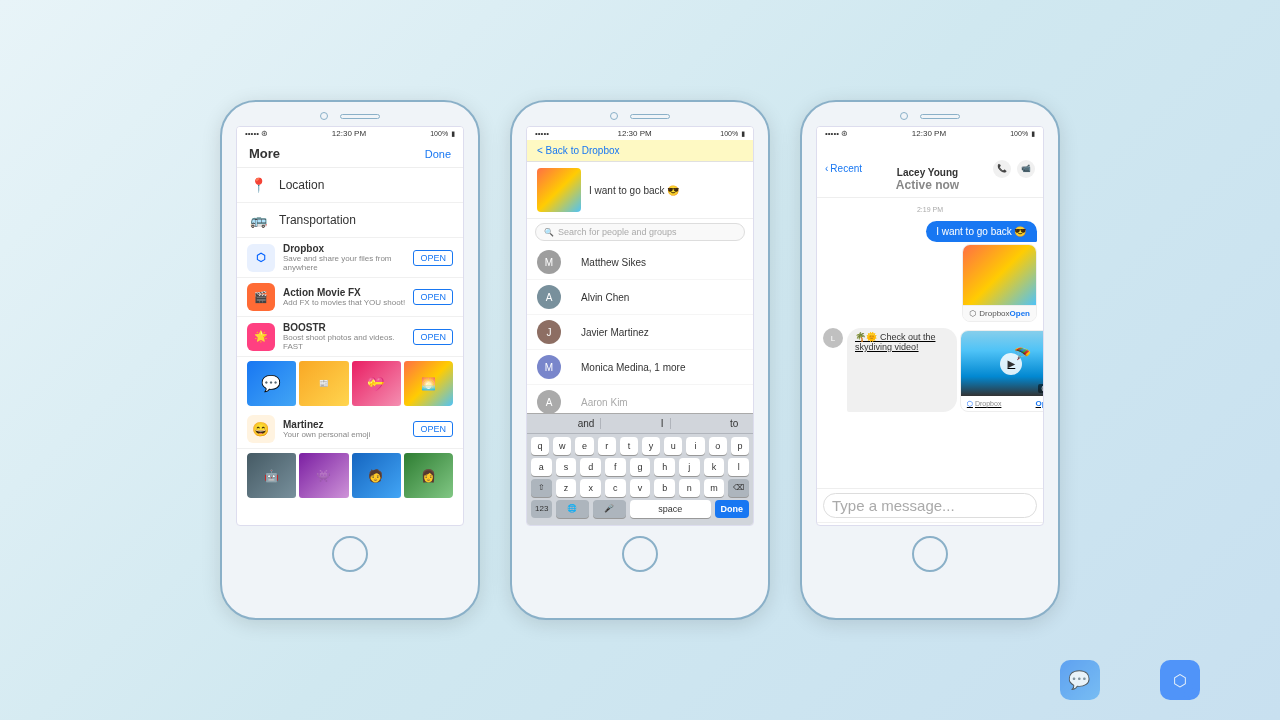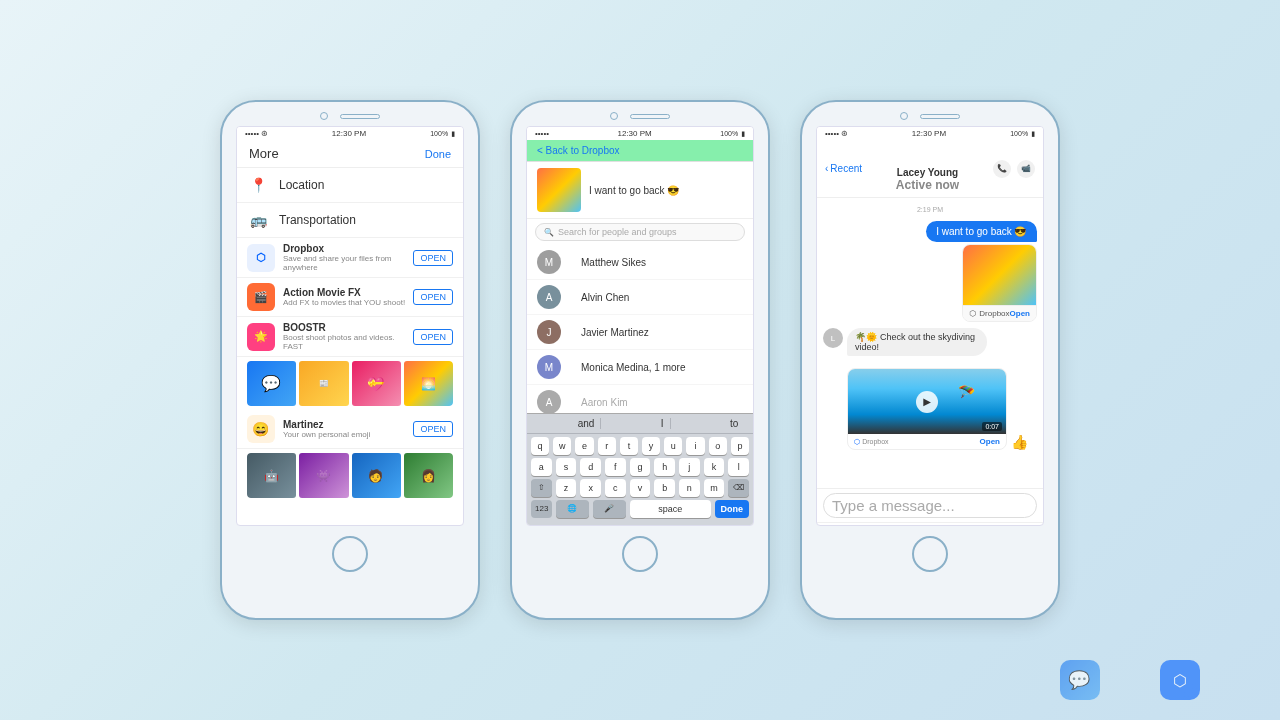--- a/index.html
+++ b/index.html
@@ -98,21 +98,21 @@
     
     .phone1-header {
       display: flex;
       justify-content: space-between;
       align-items: center;
       padding: 6px 12px;
       border-bottom: 1px solid #eee;
     }
     .phone1-header .title {
       font-size: 13px;
-      font-weight: 400;
+      font-weight: 700;
       color: #333;
     }
     .phone1-header .done-btn {
       font-size: 11px;
       color: #1877f2;
       font-weight: 500;
     }
 
     .menu-item {
       display: flex;
@@ -192,21 +192,21 @@
     .strip-purple { background: linear-gradient(135deg, #7b1fa2, #ce93d8); }
     .strip-cartoon { background: linear-gradient(135deg, #1565c0, #42a5f5); }
     .strip-avatar { background: linear-gradient(135deg, #2e7d32, #81c784); }
 
     
     .phone2-header {
       display: flex;
       justify-content: space-between;
       align-items: center;
       padding: 5px 10px;
-      background: #86efac;
+      background: #fef9c3;
       border-bottom: 1px solid #e0e0e0;
     }
     .cancel-btn { font-size: 10px; color: #1877f2; }
     .send-sep-title { font-size: 12px; font-weight: 600; color: #333; }
 
     .preview-area {
       display: flex;
       align-items: center;
       padding: 6px 10px;
       gap: 8px;
@@ -831,21 +831,21 @@
                   <span>⬡</span>
                   <span>Dropbox</span>
                 </span>
                 <span class="open-link">Open</span>
               </div>
             </div>
           </div>
 
           <div style="display:flex;align-items:flex-start;gap:4px;">
             <div class="contact-avatar" style="width:20px;height:20px;font-size:8px;background:#c0c0c0;flex-shrink:0;">L</div>
-            <div style="display:flex;flex-direction:column;gap:10px;">
+            <div style="display:flex;flex-direction:row;gap:3px;text-decoration:underline;">
               <div style="background:#f0f0f0;border-radius:14px 14px 14px 2px;padding:4px 8px;font-size:9px;color:#333;max-width:140px;">
                 <span>🌴🌞 Check out the skydiving video!</span>
               </div>
 
               <div class="video-card">
                 <div class="video-thumb video-skydive">
                   <div class="play-btn">▶</div>
                   <span class="video-duration">0:07</span>
                   <span class="skydiver">🪂</span>
                 </div>

